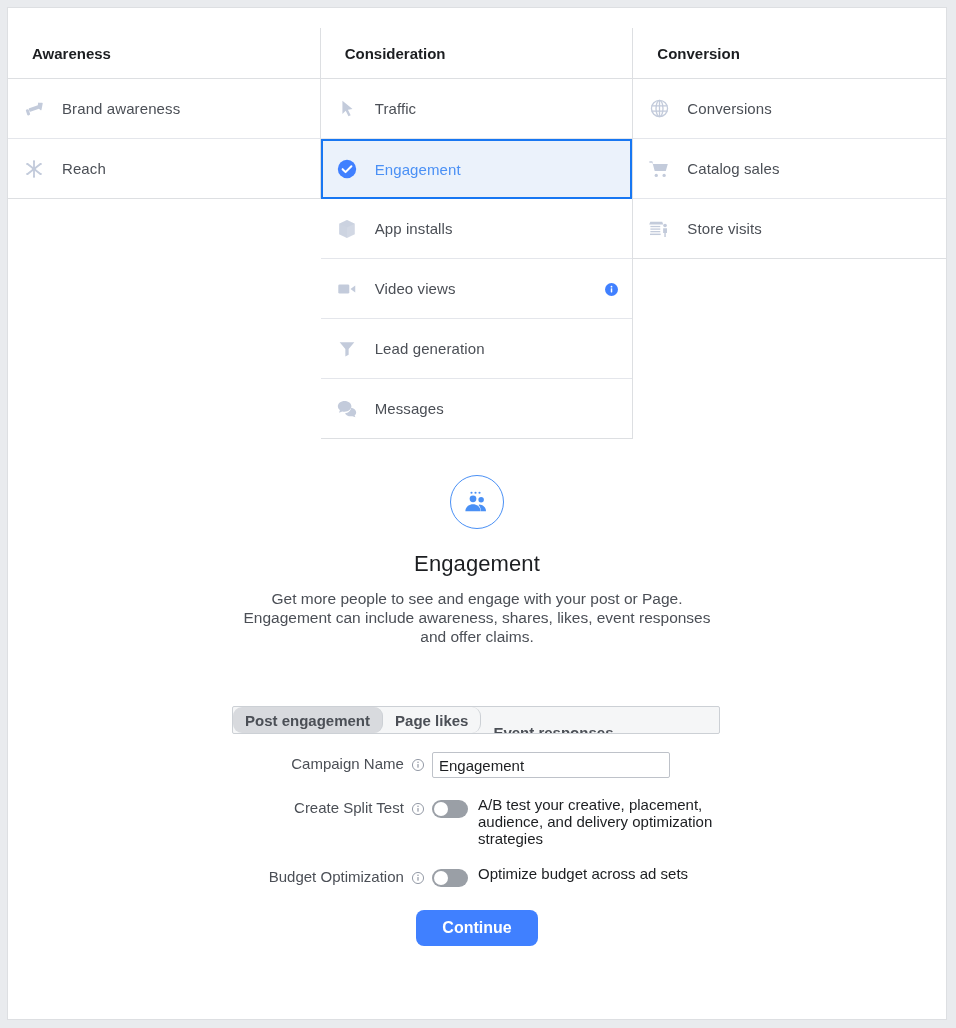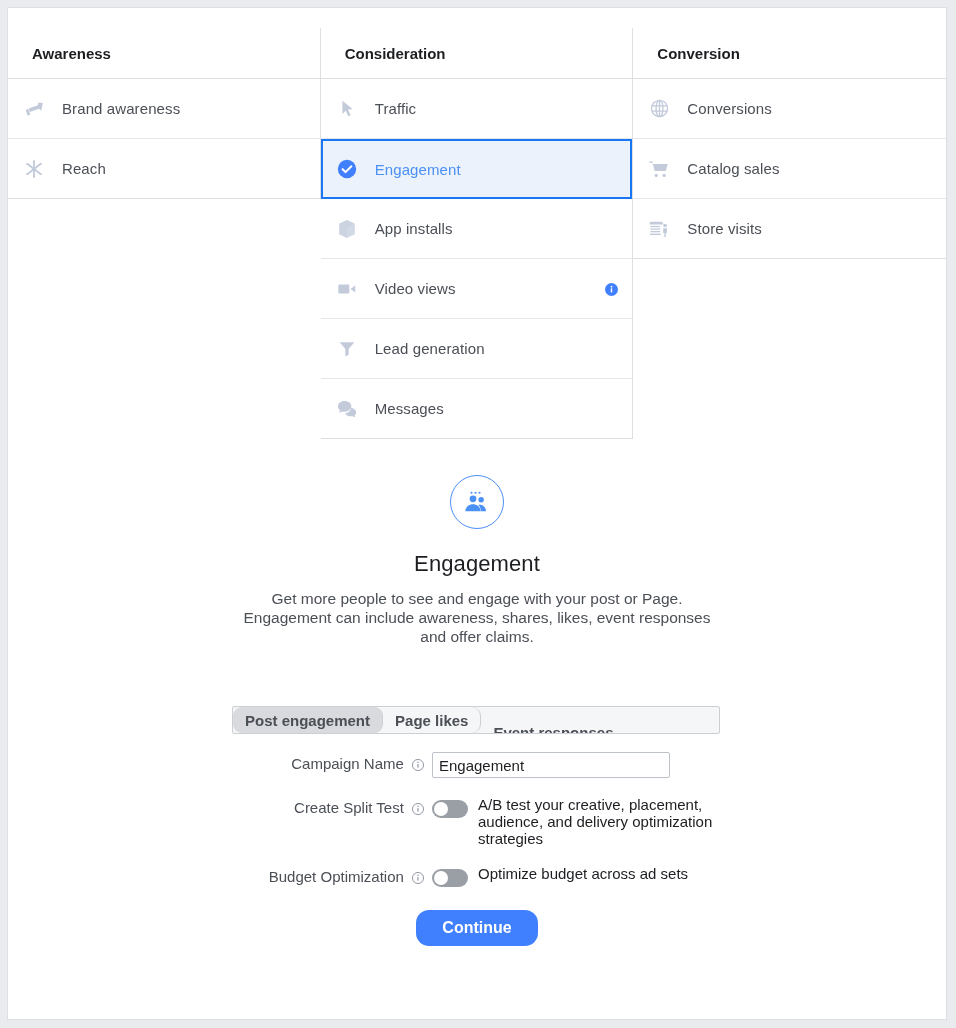--- a/index.html
+++ b/index.html
@@ -233,21 +233,21 @@
     margin-top: 22px;
     display: flex;
     justify-content: center;
   }
   .continue-btn {
     background: #4080ff;
     color: #ffffff;
     font-size: 16px;
     font-weight: bold;
     border: none;
-    border-radius: 13px;
+    border-radius: 8px;
     padding: 9px 26px;
     cursor: pointer;
     font-family: "Liberation Sans", sans-serif;
   }
 </style>
 </head>
 <body>
 
 <div class="page-card">
 

